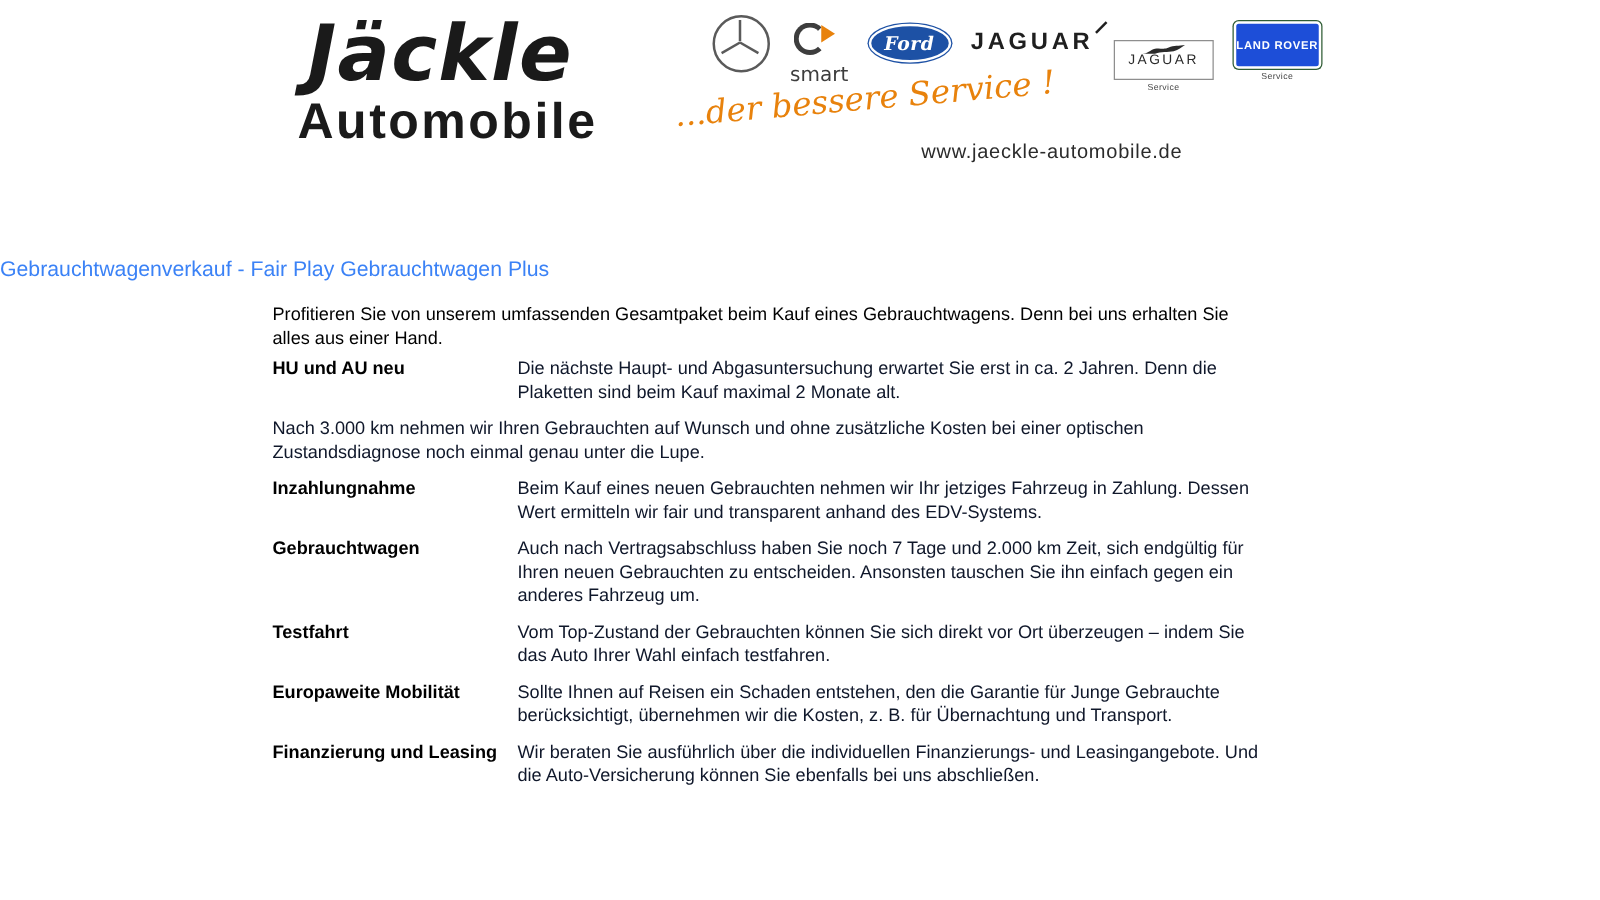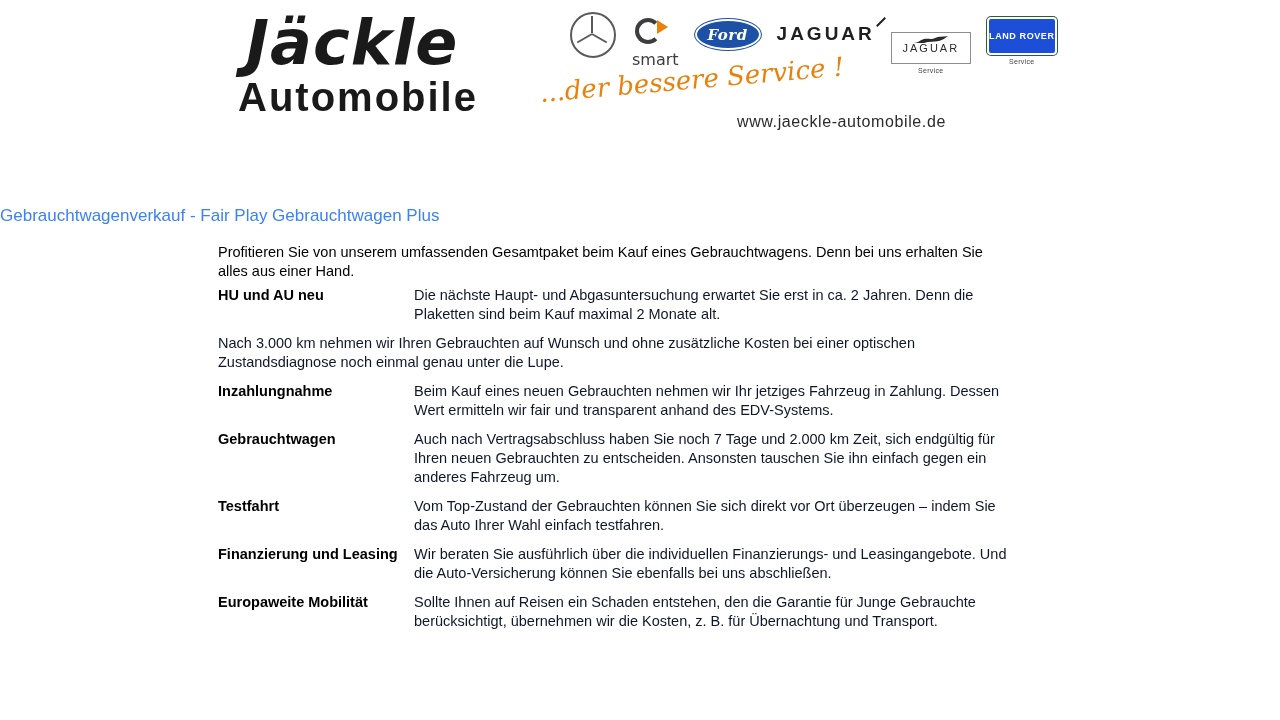--- a/index.html
+++ b/index.html
@@ -381,22 +381,22 @@
     <div class="row-term">Gebrauchtwagen</div>
     <div class="row-desc">Auch nach Vertragsabschluss haben Sie noch 7 Tage und 2.000 km Zeit, sich endgültig für Ihren neuen Gebrauchten zu entscheiden. Ansonsten tauschen Sie ihn einfach gegen ein anderes Fahrzeug um.</div>
   </div>
 
   <div class="row">
     <div class="row-term">Testfahrt</div>
     <div class="row-desc">Vom Top-Zustand der Gebrauchten können Sie sich direkt vor Ort überzeugen – indem Sie das Auto Ihrer Wahl einfach testfahren.</div>
   </div>
 
   <div class="row">
+    <div class="row-term">Europaweite Mobilität</div>
+    <div class="row-desc">Sollte Ihnen auf Reisen ein Schaden entstehen, den die Garantie für Junge Gebrauchte berücksichtigt, übernehmen wir die Kosten, z. B. für Übernachtung und Transport.</div>
+  </div>
+
+  <div class="row">
     <div class="row-term">Finanzierung und Leasing</div>
     <div class="row-desc">Wir beraten Sie ausführlich über die individuellen Finanzierungs- und Leasingangebote. Und die Auto-Versicherung können Sie ebenfalls bei uns abschließen.</div>
   </div>
 
-  <div class="row">
-    <div class="row-term">Europaweite Mobilität</div>
-    <div class="row-desc">Sollte Ihnen auf Reisen ein Schaden entstehen, den die Garantie für Junge Gebrauchte berücksichtigt, übernehmen wir die Kosten, z. B. für Übernachtung und Transport.</div>
-  </div>
-
 </div>
 
 </body></html>

